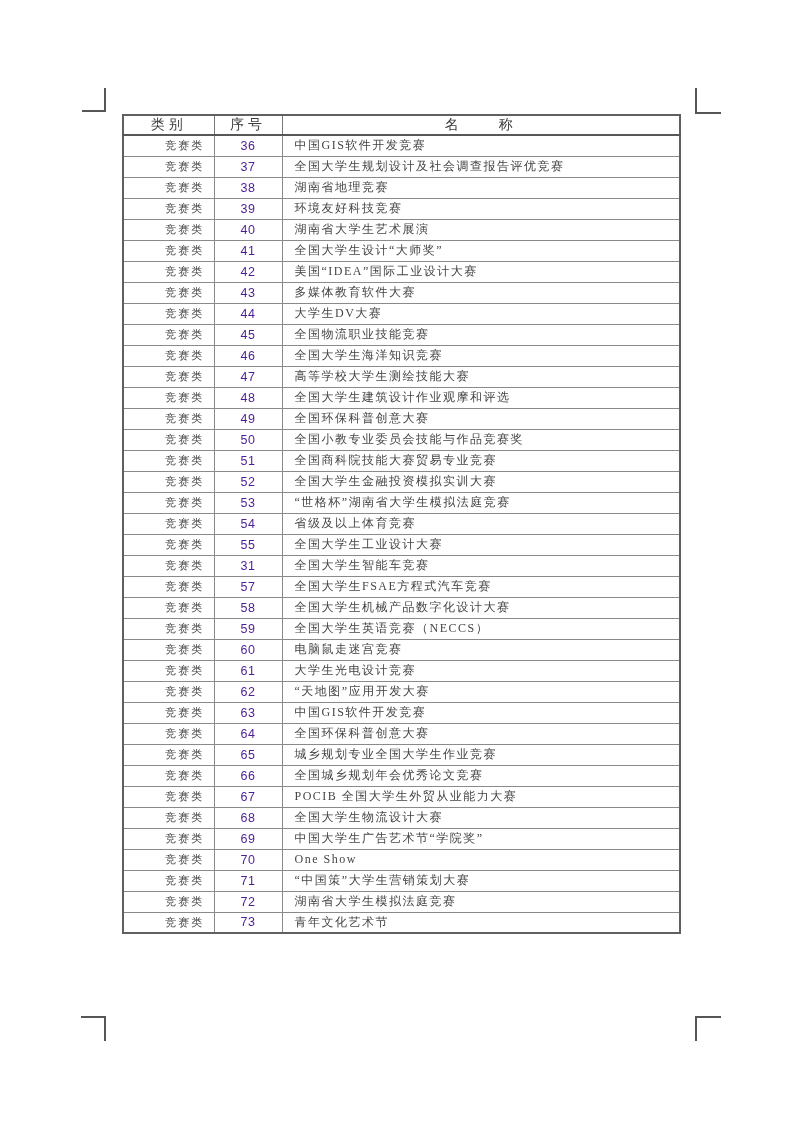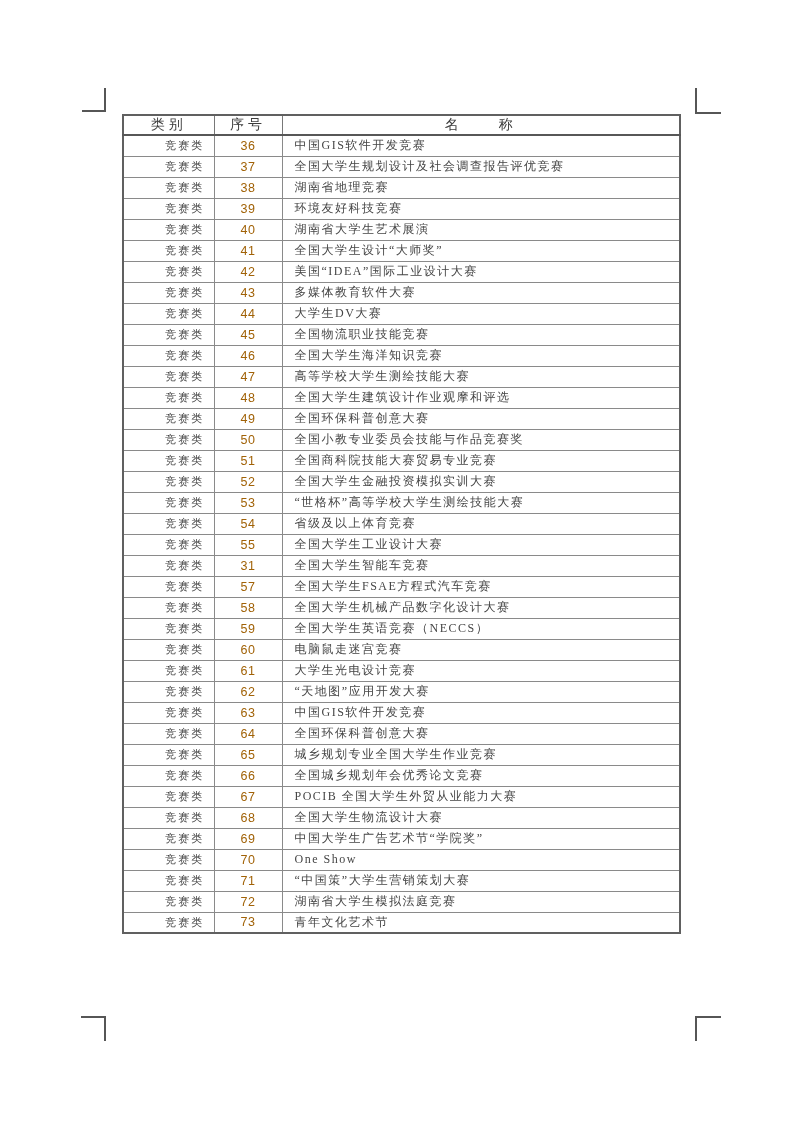--- a/index.html
+++ b/index.html
@@ -51,21 +51,21 @@
   td.category-cell {
     text-align: center;
     font-size: 11px;
     letter-spacing: 2px;
     padding-left: 32px;
   }
   td.number-cell {
     text-align: center;
     font-family: "Liberation Sans", "DejaVu Sans", sans-serif;
     font-size: 12.5px;
-    color: #a16207;
+    color: #4c1d95;
     letter-spacing: 0.5px;
   }
   td.name-cell {
     text-align: left;
     padding-left: 12px;
     font-size: 12px;
     letter-spacing: 1.5px;
   }
 </style>
 </head>
@@ -173,21 +173,21 @@
           <td class="name-cell">全国商科院技能大赛贸易专业竞赛</td>
         </tr>
         <tr>
           <td class="category-cell">竞赛类</td>
           <td class="number-cell">52</td>
           <td class="name-cell">全国大学生金融投资模拟实训大赛</td>
         </tr>
         <tr>
           <td class="category-cell">竞赛类</td>
           <td class="number-cell">53</td>
-          <td class="name-cell">“世格杯”高等学校大学生测绘技能大赛</td>
+          <td class="name-cell">“世格杯”湖南省大学生模拟法庭竞赛</td>
         </tr>
         <tr>
           <td class="category-cell">竞赛类</td>
           <td class="number-cell">54</td>
           <td class="name-cell">省级及以上体育竞赛</td>
         </tr>
         <tr>
           <td class="category-cell">竞赛类</td>
           <td class="number-cell">55</td>
           <td class="name-cell">全国大学生工业设计大赛</td>

